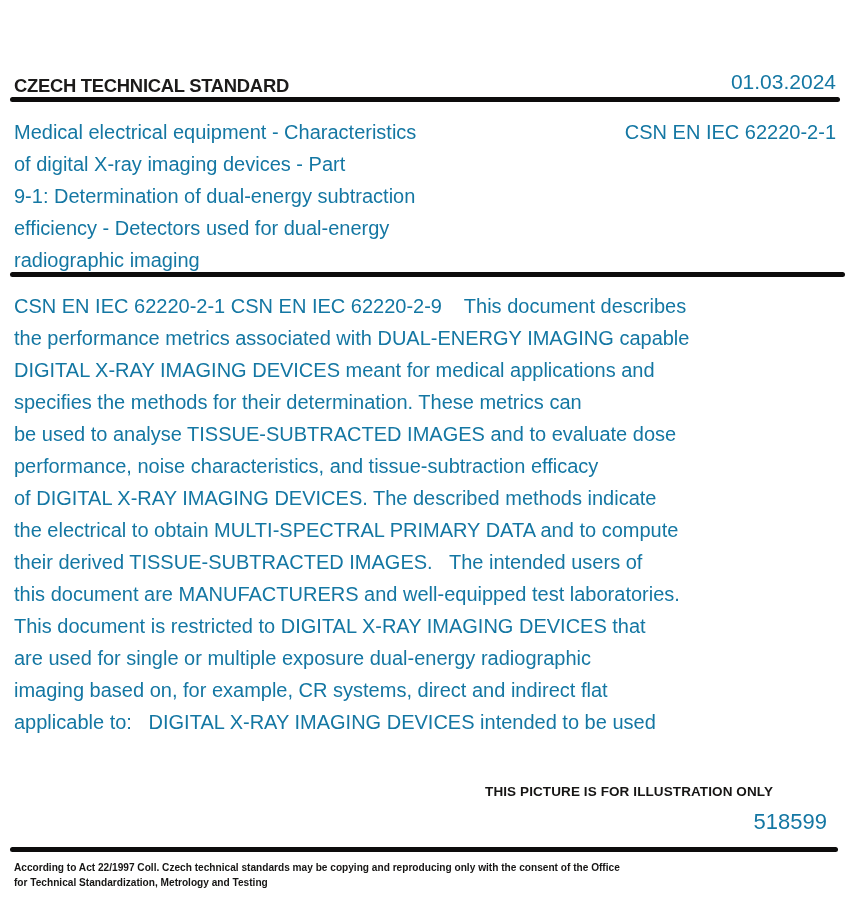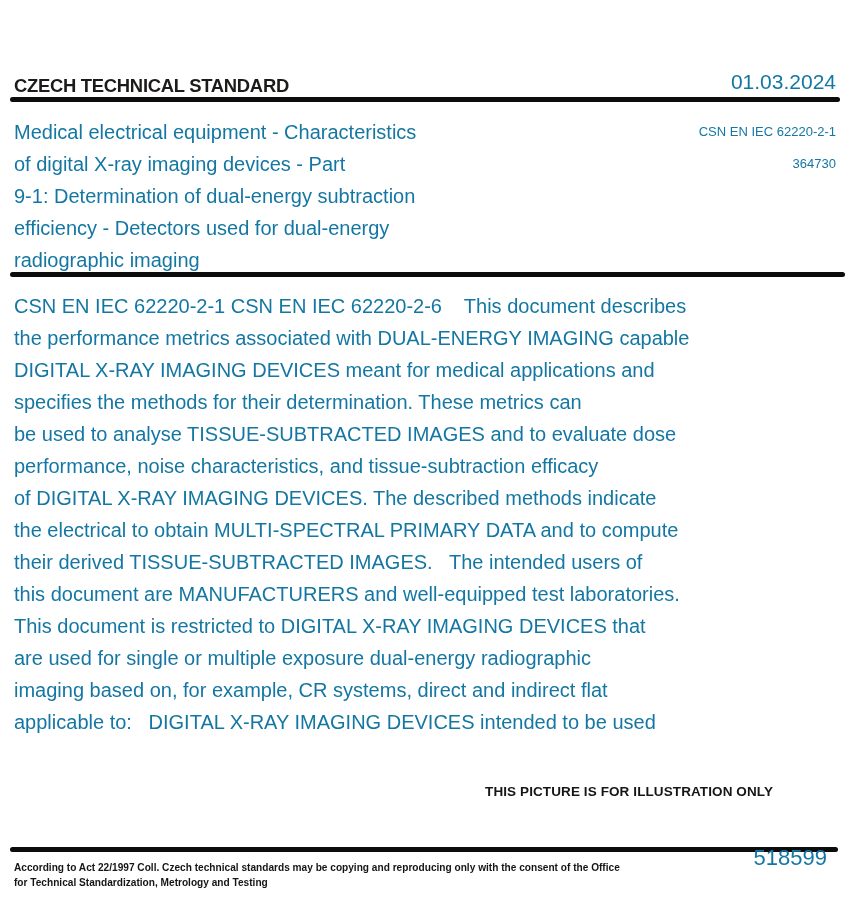--- a/index.html
+++ b/index.html
@@ -49,21 +49,21 @@
     top: 116px;
     font-size: 20px;
     line-height: 32px;
     color: #1477a3;
     white-space: nowrap;
   }
   .ref-col {
     position: absolute;
     right: 29px;
     top: 116px;
-    font-size: 13px;
+    font-size: 20px;
     line-height: 32px;
     color: #1477a3;
     text-align: right;
     white-space: nowrap;
   }
   .abstract {
     position: absolute;
     left: 14px;
     top: 290px;
     font-size: 20px;
@@ -89,21 +89,21 @@
     font-weight: bold;
     line-height: 15px;
     color: #161514;
     transform: scaleX(0.88);
     transform-origin: left top;
     white-space: nowrap;
   }
   .catalog-number {
     position: absolute;
     right: 38px;
-    top: 845px;
+    top: 809px;
     font-size: 22px;
     color: #1477a3;
     white-space: nowrap;
   }
 </style>
 </head>
 <body>
 
 <div class="page">
 
@@ -115,27 +115,26 @@
   <div class="title-col">
     <div>Medical electrical equipment - Characteristics</div>
     <div>of digital X-ray imaging devices - Part</div>
     <div>9-1: Determination of dual-energy subtraction</div>
     <div>efficiency - Detectors used for dual-energy</div>
     <div>radiographic imaging</div>
   </div>
 
   <div class="ref-col">
     <div>CSN EN IEC 62220-2-1</div>
-    <div>364730</div>
   </div>
 
   <div class="rule rule-title"></div>
 
   <div class="abstract">
-    <div>CSN EN IEC 62220-2-1 CSN EN IEC 62220-2-6    This document describes</div>
+    <div>CSN EN IEC 62220-2-1 CSN EN IEC 62220-2-9    This document describes</div>
     <div>the performance metrics associated with DUAL-ENERGY IMAGING capable</div>
     <div>DIGITAL X-RAY IMAGING DEVICES meant for medical applications and</div>
     <div>specifies the methods for their determination. These metrics can</div>
     <div>be used to analyse TISSUE-SUBTRACTED IMAGES and to evaluate dose</div>
     <div>performance, noise characteristics, and tissue-subtraction efficacy</div>
     <div>of DIGITAL X-RAY IMAGING DEVICES. The described methods indicate</div>
     <div>the electrical to obtain MULTI-SPECTRAL PRIMARY DATA and to compute</div>
     <div>their derived TISSUE-SUBTRACTED IMAGES.   The intended users of</div>
     <div>this document are MANUFACTURERS and well-equipped test laboratories.</div>
     <div>This document is restricted to DIGITAL X-RAY IMAGING DEVICES that</div>

